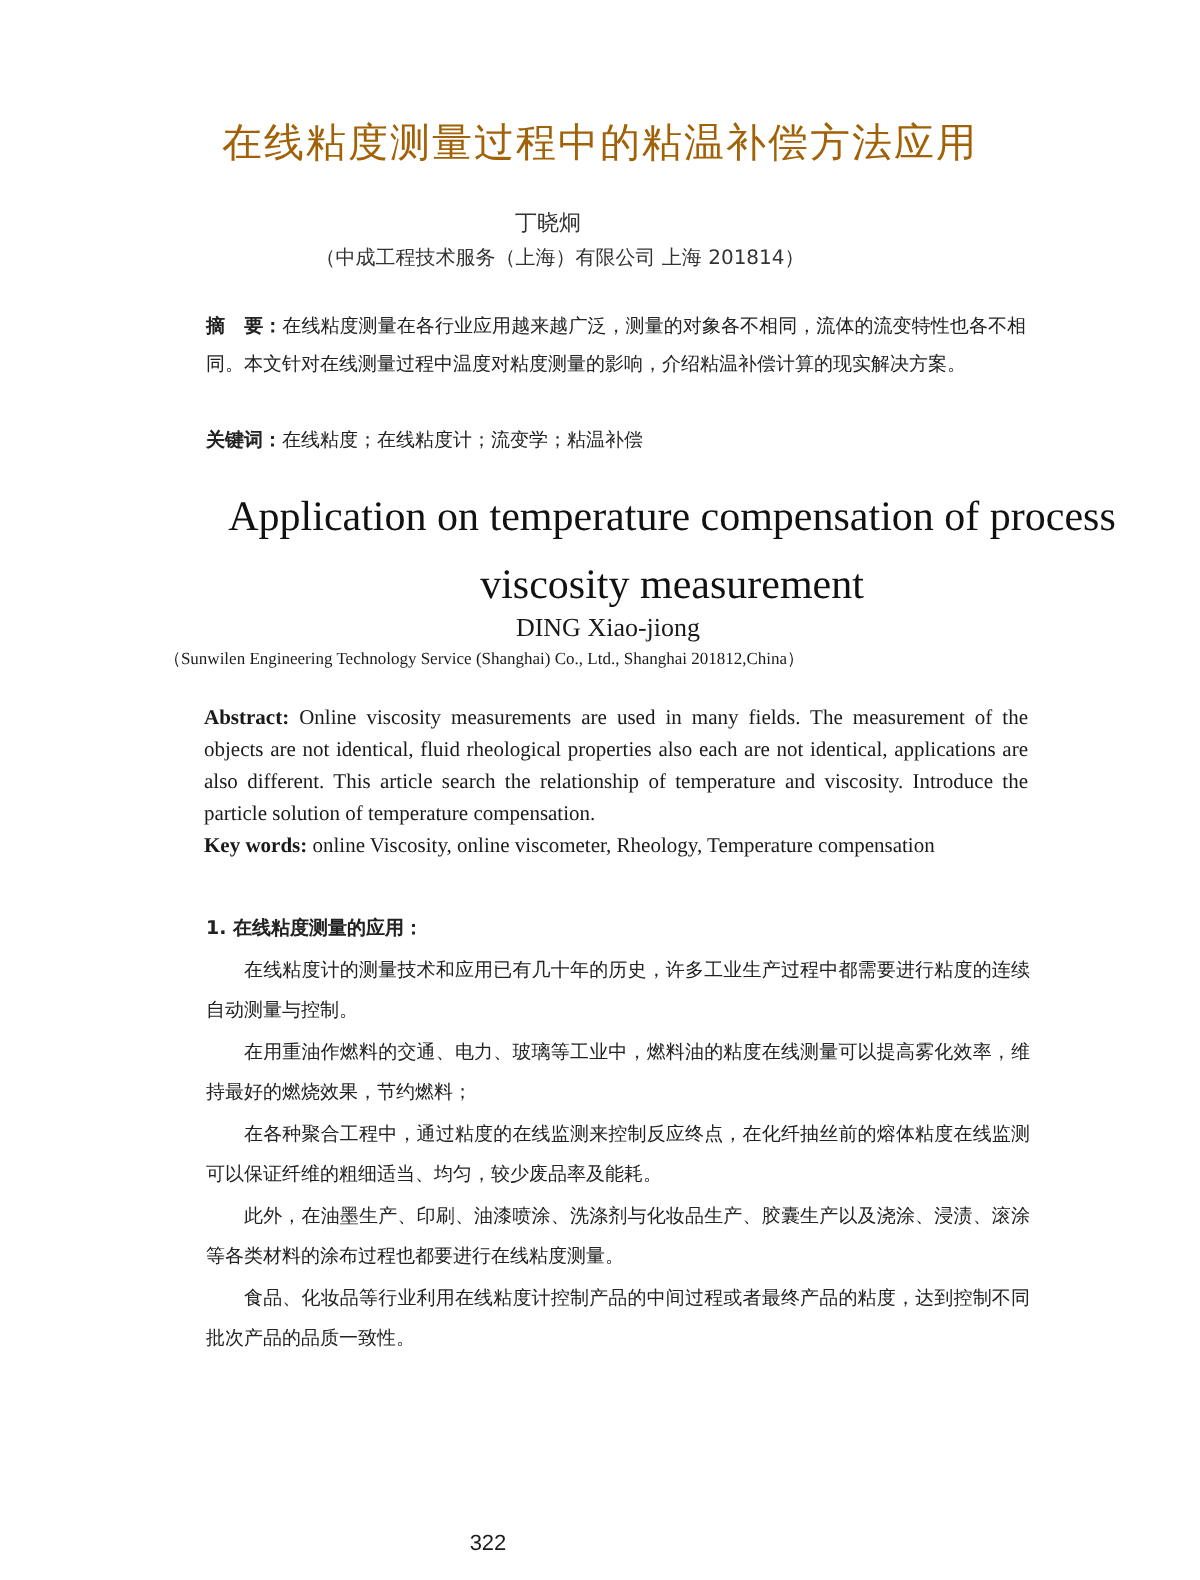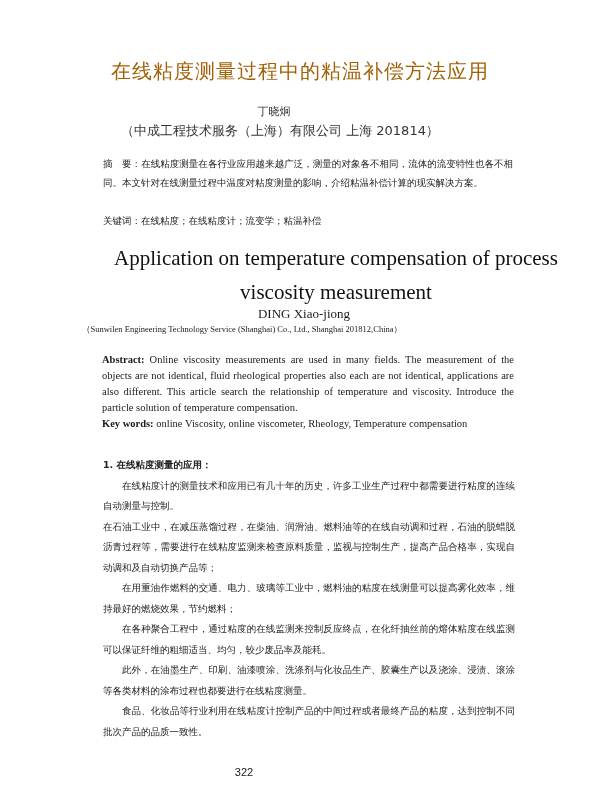--- a/index.html
+++ b/index.html
@@ -12,28 +12,28 @@
   .cn-title {
     left: 0; width: 600px; top: 58px; text-align: center;
     font-size: 20px; letter-spacing: 1px; color: #a16207;
     font-family: "DejaVu Sans", sans-serif;
   }
   .cn-author {
     left: 0; width: 548px; top: 104px; text-align: center; font-size: 11px; color: #333;
     font-family: "DejaVu Sans", sans-serif;
   }
   .cn-affil {
-    left: 0; width: 560px; top: 122px; text-align: center; font-size: 13px; color: #333;
+    left: 0; width: 560px; top: 122px; text-align: center; font-size: 10px; color: #333;
     font-family: "DejaVu Sans", sans-serif;
   }
   .cn-block {
     left: 103px; width: 410px; font-size: 9.5px; line-height: 19px; color: #222;
     font-family: "DejaVu Sans", sans-serif; text-align: justify;
   }
-  .cn-block .lbl { font-weight: normal; }
+  .cn-block .lbl { font-weight: bold; }
   .en-title {
     left: 0; width: 600px; text-align: center; font-size: 21px; color: #111;
     font-family: "Liberation Serif", serif;
     padding-left: 36px;
   }
   .en-author {
     left: 4px; width: 600px; top: 306px; text-align: center; font-size: 13px;
     font-family: "Liberation Serif", serif;
   }
   .en-affil {
@@ -79,20 +79,19 @@
 <div class="abs en-block" style="top:352px;">
   <span class="lbl">Abstract:</span><span> Online viscosity measurements are used in many fields. The measurement of the objects are not identical, fluid rheological properties also each are not identical, applications are also different. This article search the relationship of temperature and viscosity. Introduce the particle solution of temperature compensation.</span>
 </div>
 <div class="abs en-block" style="top:416px;">
   <span class="lbl">Key words:</span><span> online Viscosity, online viscometer, Rheology, Temperature compensation</span>
 </div>
 
 <div class="abs section">
   <div class="heading">1. 在线粘度测量的应用：</div>
   <p class="indent">在线粘度计的测量技术和应用已有几十年的历史，许多工业生产过程中都需要进行粘度的连续自动测量与控制。</p>
-  <p>在石油工业中，在减压蒸馏过程，在柴油、润滑油、燃料油等的在线自动调和过程，石油的脱蜡脱沥青过程等，需要进行在线粘度监测来检查原料质量，监视与控制生产，提高产品合格率，实现自动调和及自动切换产品等；</p>
   <p class="indent">在用重油作燃料的交通、电力、玻璃等工业中，燃料油的粘度在线测量可以提高雾化效率，维持最好的燃烧效果，节约燃料；</p>
   <p class="indent">在各种聚合工程中，通过粘度的在线监测来控制反应终点，在化纤抽丝前的熔体粘度在线监测可以保证纤维的粗细适当、均匀，较少废品率及能耗。</p>
   <p class="indent">此外，在油墨生产、印刷、油漆喷涂、洗涤剂与化妆品生产、胶囊生产以及浇涂、浸渍、滚涂等各类材料的涂布过程也都要进行在线粘度测量。</p>
   <p class="indent">食品、化妆品等行业利用在线粘度计控制产品的中间过程或者最终产品的粘度，达到控制不同批次产品的品质一致性。</p>
 </div>
 
 <div class="abs page-num">322</div>
 
 </body></html>

